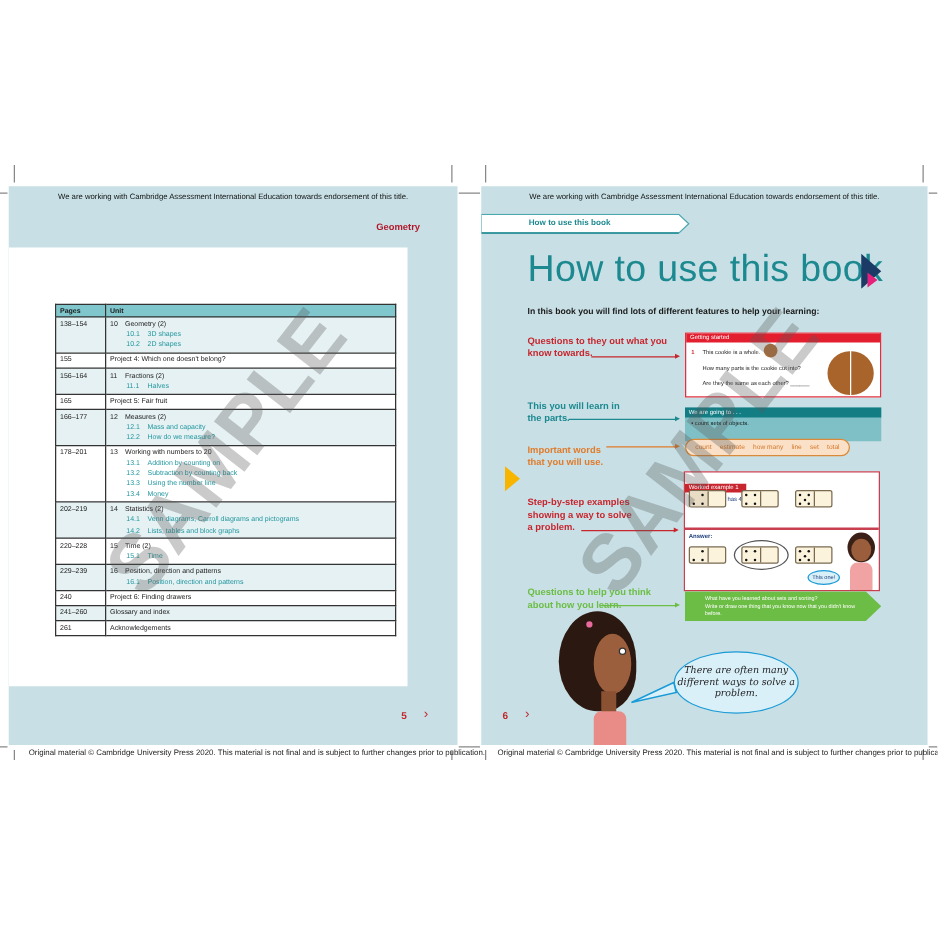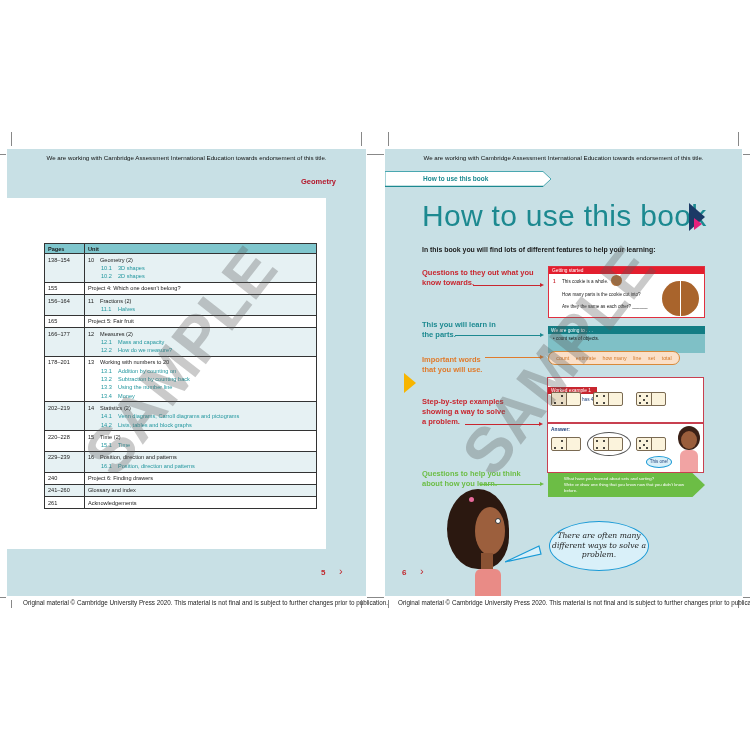--- a/index.html
+++ b/index.html
@@ -56,21 +56,21 @@
   .we-q { font-size: 4.7px; color: #1e3f7a; padding: 1px 3px; }
   .domino { position: absolute; width: 30px; height: 14px; border: 1px solid #7a6a52; border-radius: 2px; background: #fbf3dc; display: flex; }
   .domino .half { flex: 1; position: relative; }
   .domino .half:first-child { border-right: 0.8px solid #7a6a52; }
   .dot { position: absolute; width: 2.4px; height: 2.4px; border-radius: 50%; background: #111; }
   .answer-label { position: absolute; left: 3px; top: 49px; font-size: 4.8px; font-weight: bold; color: #1e3f7a; }
   .we-divider { position: absolute; left: 0; right: 0; top: 44px; height: 1.5px; background: #c84050; }
 
   .reflect { position: absolute; left: 163px; top: 324px; width: 157px; height: 24px; background: #6cbd45; clip-path: polygon(0 0, 92% 0, 100% 50%, 92% 100%, 0 100%); color: #fff; font-size: 4.3px; padding: 3px 14px 0 16px; line-height: 5.8px; }
 
-  .bubble { position: absolute; left: 164px; top: 372px; width: 100px; height: 50px; border: 1.5px solid #1a9ad6; border-radius: 50%; background: #d9f0f9; text-align: center; font-size: 7.6px; color: #222; padding-top: 9px; line-height: 9.5px; font-family: "DejaVu Serif", serif; font-style: italic; }
+  .bubble { position: absolute; left: 154px; top: 372px; width: 100px; height: 50px; border: 1.5px solid #1a9ad6; border-radius: 50%; background: #d9f0f9; text-align: center; font-size: 7.6px; color: #222; padding-top: 9px; line-height: 9.5px; font-family: "DejaVu Serif", serif; font-style: italic; }
 
   .yellow-tri { position: absolute; left: 19px; top: 224px; width: 0; height: 0; border-left: 12px solid #f7b500; border-top: 10px solid transparent; border-bottom: 10px solid transparent; }
 </style>
 </head>
 <body>
 
 <div class="crop" style="left:11px;top:132px;width:1px;height:14px;"></div>
 <div class="crop" style="left:361px;top:132px;width:1px;height:14px;"></div>
 <div class="crop" style="left:0;top:154px;width:6px;height:1px;"></div>
 <div class="crop" style="left:367px;top:154px;width:17px;height:1px;"></div>

